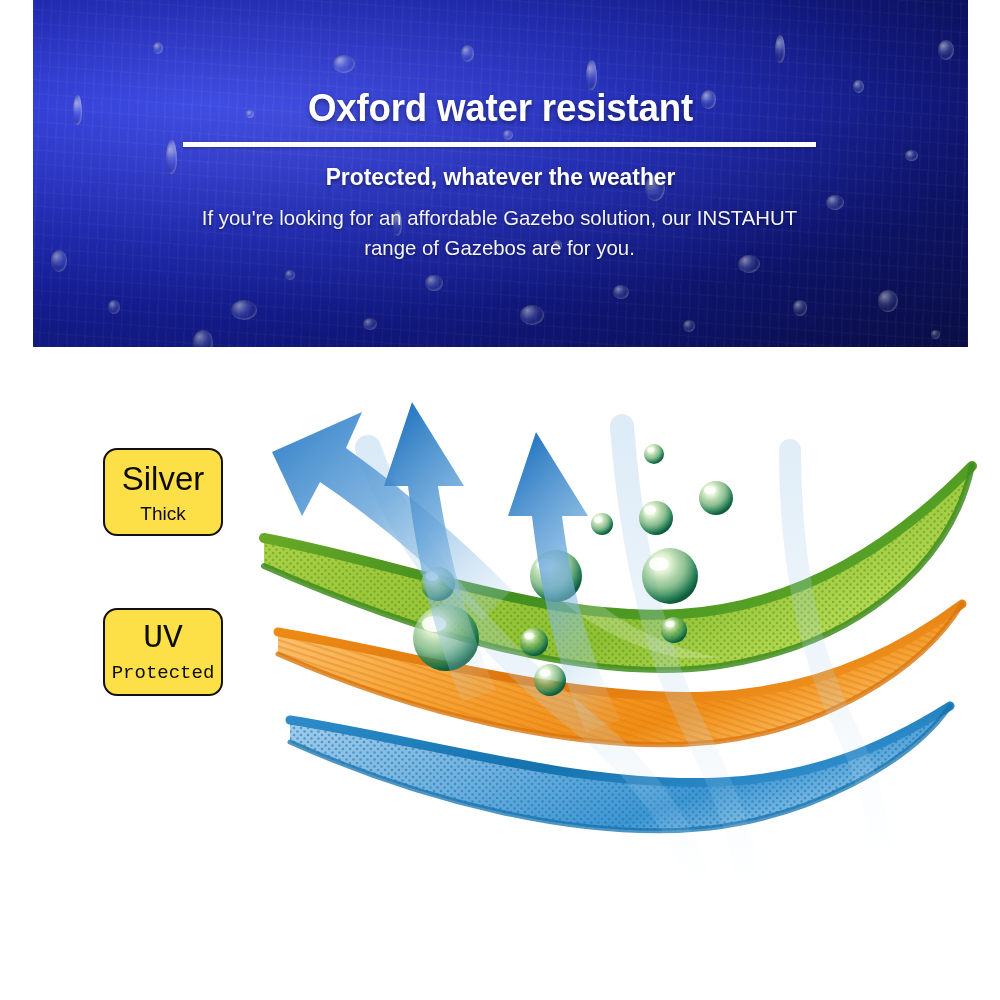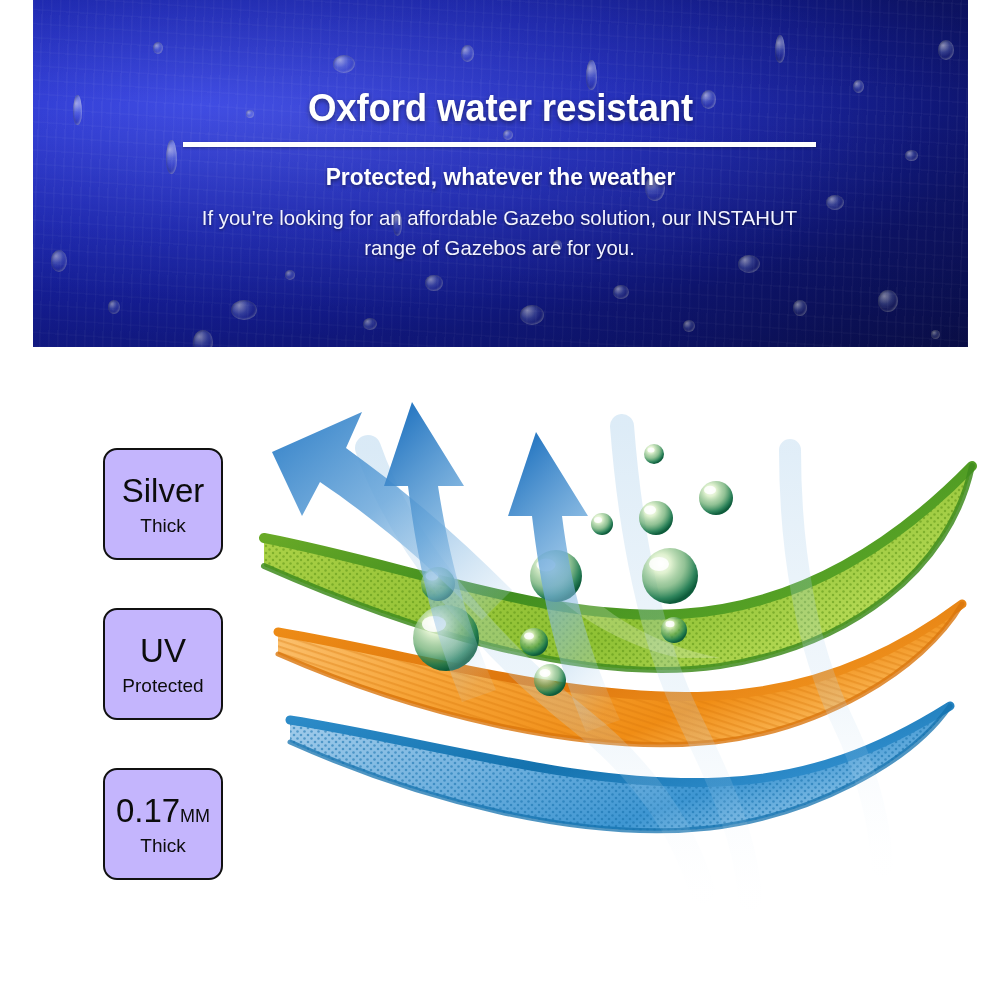--- a/index.html
+++ b/index.html
@@ -60,30 +60,30 @@
   }
   .b-body{
     position:absolute;left:150px;width:633px;top:203px;
     color:#f2f3ff;font-size:21px;line-height:30px;font-weight:normal;
     text-shadow:0 1px 3px rgba(0,0,0,.5);
     transform:scaleX(.97);
   }
 
   
   .feat{
-    position:absolute;width:120px;height:112px;left:103px;
-    border:2.5px solid #111111;border-radius:14px;background:#c4b5fd;
+    position:absolute;width:120px;height:88px;left:103px;
+    border:2.5px solid #111111;border-radius:14px;background:#fde047;
     display:flex;flex-direction:column;align-items:center;justify-content:center;
     box-sizing:border-box;
   }
   .feat .big{font-size:33px;color:#0c0c0c;line-height:1.0;white-space:nowrap;}
   .feat .big .unit{font-size:18px;}
   .feat .small{font-size:19px;color:#0c0c0c;line-height:1.0;margin-top:9px;white-space:nowrap;}
   #feat-0{top:448px;}
-  #feat-1{top:608px;}
+  #feat-1{top:608px;font-family:Liberation Mono, monospace;}
   #feat-2{top:768px;}
 
   
   .illus{position:absolute;left:250px;top:390px;width:730px;height:560px;}
   .illus svg{display:block;width:100%;height:100%;overflow:visible;}
 </style>
 </head>
 <body>
 
 <div id="stage">
@@ -139,24 +139,20 @@
   <div class="feat" id="feat-0">
     <div class="big"><span>Silver</span></div>
     <div class="small">Thick</div>
   </div>
 
   <div class="feat" id="feat-1">
     <div class="big"><span>UV</span></div>
     <div class="small">Protected</div>
   </div>
 
-  <div class="feat" id="feat-2">
-    <div class="big"><span>0.17</span><span class="unit">MM</span></div>
-    <div class="small">Thick</div>
-  </div>
 
   <div class="illus">
   <svg viewBox="0 0 730 560" xmlns="http://www.w3.org/2000/svg">
     <defs>
 
       <pattern id="dotsGreen" width="7" height="7" patternUnits="userSpaceOnUse">
         <rect width="7" height="7" fill="none"></rect>
         <circle cx="2" cy="2" r="1.25" fill="#5d9416" opacity="0.55"></circle>
         <circle cx="5.5" cy="5.5" r="1.25" fill="#5d9416" opacity="0.55"></circle>
       </pattern>

